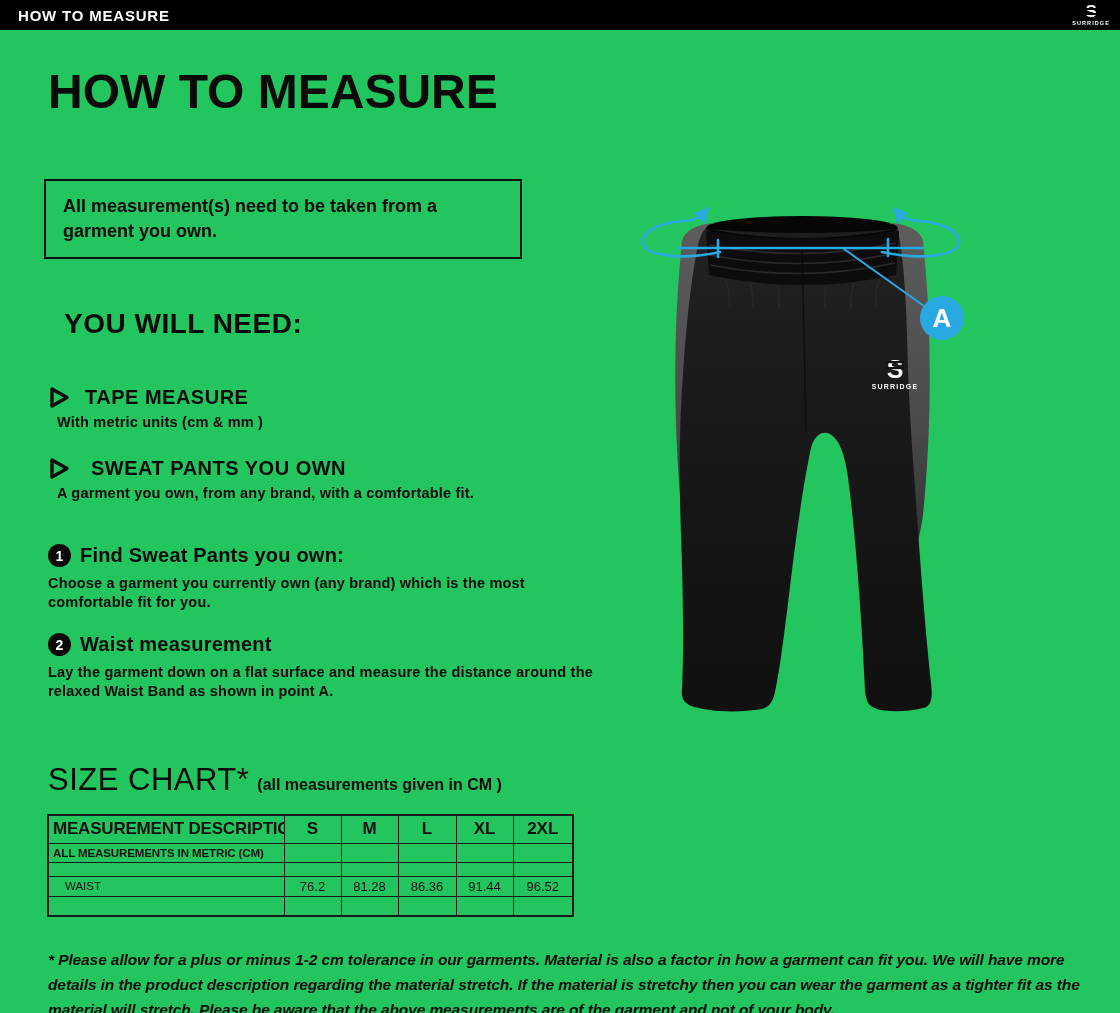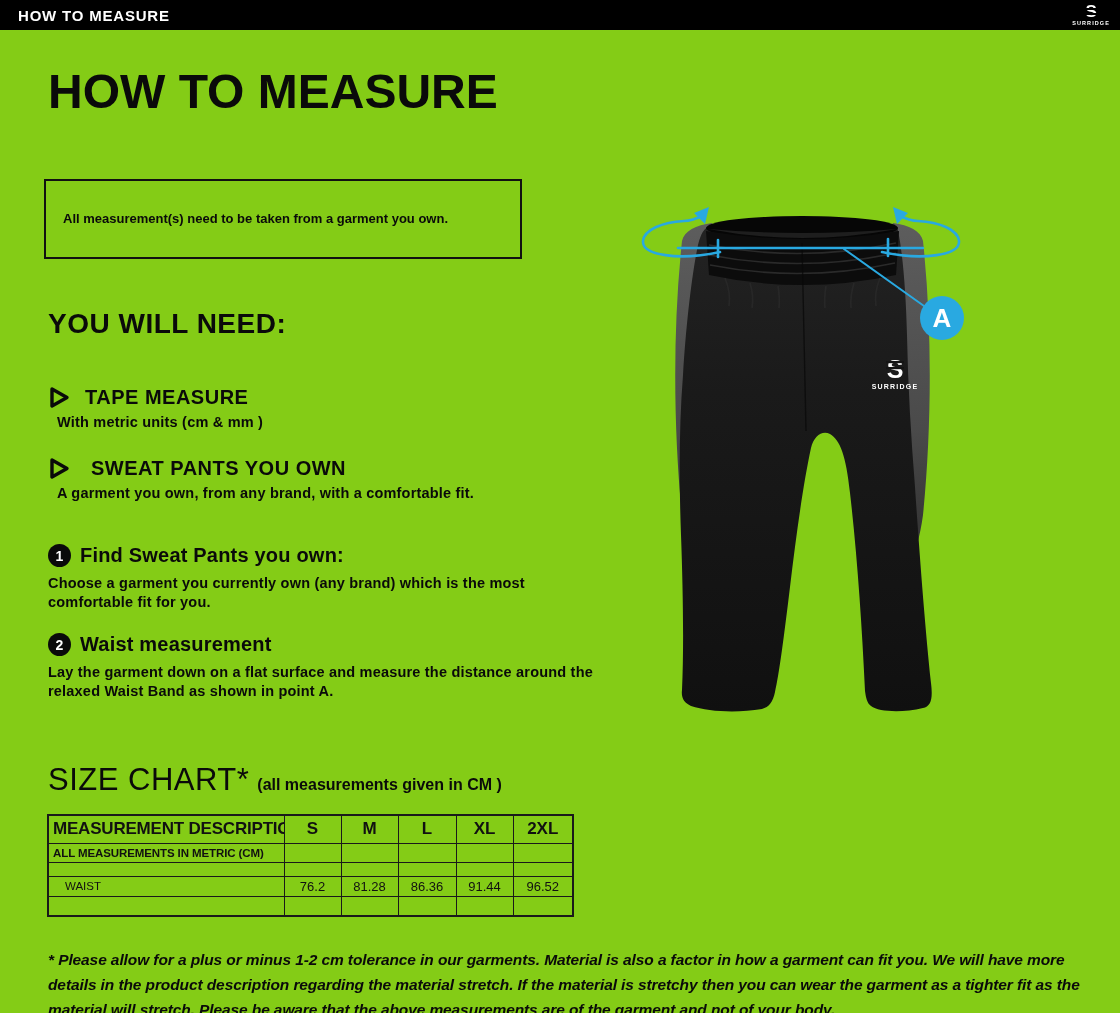--- a/index.html
+++ b/index.html
@@ -1,35 +1,35 @@
 <!DOCTYPE html>
 <html><head>
 <meta charset="utf-8">
 <style>
   * { margin:0; padding:0; box-sizing:border-box; }
   body { background:#ffffff; font-family:"Liberation Sans", sans-serif; color:#111; }
-  .canvas { position:relative; width:1120px; height:1013px; background:#84cc16; overflow:hidden; }
+  .canvas { position:relative; width:1120px; height:1013px; background:#22c55e; overflow:hidden; }
 
   
   .topbar { position:absolute; left:0; top:0; width:1120px; height:30px; background:#000;
             display:flex; align-items:center; justify-content:space-between; padding:0 10px 0 18px; }
   .topbar-title { color:#fff; font-size:15px; font-weight:bold; letter-spacing:.8px; }
   .brandmark { display:flex; flex-direction:column; align-items:center; line-height:1; }
   .brandmark .s-wrap { position:relative; color:#fff; font-weight:bold; font-size:17px; height:16px; line-height:16px; }
   .brandmark .s-wrap i { position:absolute; left:-2px; right:-2px; height:2px; background:#000; }
   .brandmark .s-wrap i.b1 { top:4px; } .brandmark .s-wrap i.b2 { top:9px; }
   .brandmark .word { color:#fff; font-size:5.5px; font-weight:bold; letter-spacing:1.1px; margin-top:1px; }
 
   h1.page-title { position:absolute; left:48px; top:64px; font-size:48px; font-weight:800; letter-spacing:0; color:#0a0a0a; }
 
   .note-box { position:absolute; left:44px; top:179px; width:478px; height:80px; border:2.5px solid #111;
               display:flex; align-items:center; padding:8px 17px; }
-  .note-box p { font-size:13px; font-weight:bold; line-height:1.38; color:#0a0a0a; }
-
-  h2.need-heading { position:absolute; left:48px; top:308px; font-size:28px; font-weight:800; letter-spacing:.5px; color:#0a0a0a; }
+  .note-box p { font-size:18px; font-weight:bold; line-height:1.38; color:#0a0a0a; }
+
+  h2.need-heading { position:absolute; left:64px; top:308px; font-size:28px; font-weight:800; letter-spacing:.5px; color:#0a0a0a; }
 
   .need-item { position:absolute; left:48px; }
   .need-item .row { display:flex; align-items:center; gap:14px; }
   .need-item .tri { flex:0 0 auto; display:block; }
   .need-item .title { font-size:20px; font-weight:800; letter-spacing:.5px; color:#0a0a0a; }
   .need-item .sub { font-size:14.5px; font-weight:bold; color:#0a0a0a; margin-top:5px; margin-left:9px; letter-spacing:.2px; }
   #need-1 { top:386px; }
   #need-2 { top:457px; }
   #need-2 .row { gap:20px; }
 

